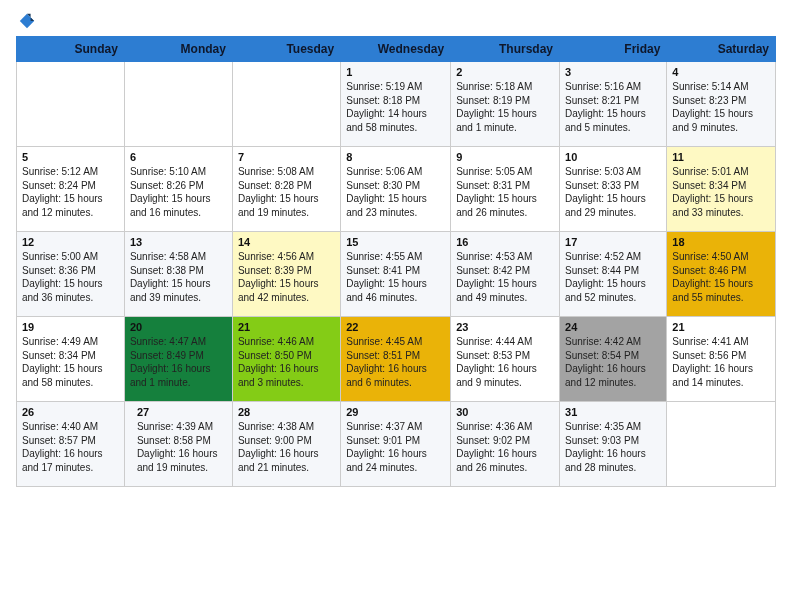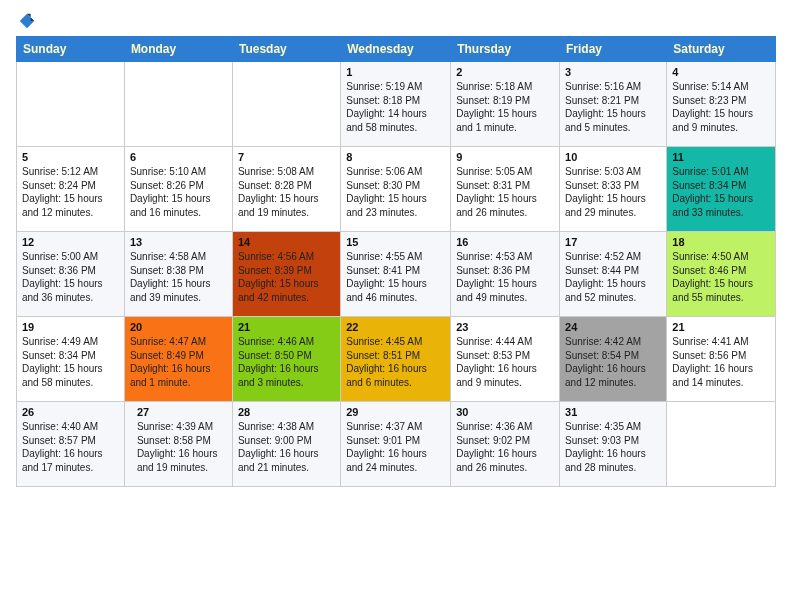--- a/index.html
+++ b/index.html
@@ -58,22 +58,22 @@
       font-size: 14px;
       color: #333;
     }
     .calendar-table {
       width: 100%;
       border-collapse: collapse;
       font-size: 10.5px;
     }
     .calendar-table th {
       background: #2d7dd2;
-      color: #fef9c3;
-      text-align: left;
+      color: #0f172a;
+      text-align: right;
       padding: 5px 6px;
       font-size: 12px;
       font-weight: bold;
       border: 1px solid #2d7dd2;
     }
     .calendar-table td {
       border: 1px solid #ccc;
       vertical-align: top;
       padding: 4px 5px;
       width: 113px;
@@ -206,21 +206,21 @@
 Daylight: 15 hours
 and 26 minutes.</div>
           </td>
           <td style="background: rgb(255, 255, 255);">
             <span class="day-number">10</span>
             <div class="day-info">Sunrise: 5:03 AM
 Sunset: 8:33 PM
 Daylight: 15 hours
 and 29 minutes.</div>
           </td>
-          <td style="background: #14b8a6; margin-top: 31px;">
+          <td style="background: #fef9c3; margin-top: 31px;">
             <span class="day-number">11</span>
             <div class="day-info">Sunrise: 5:01 AM
 Sunset: 8:34 PM
 Daylight: 15 hours
 and 33 minutes.</div>
           </td>
         </tr>
         <tr>
           <td style="background: rgb(245, 247, 250);">
             <span class="day-number">12</span>
@@ -229,65 +229,65 @@
 Daylight: 15 hours
 and 36 minutes.</div>
           </td>
           <td style="background: rgb(245, 247, 250);">
             <span class="day-number">13</span>
             <div class="day-info">Sunrise: 4:58 AM
 Sunset: 8:38 PM
 Daylight: 15 hours
 and 39 minutes.</div>
           </td>
-          <td style="background: #c2410c;">
+          <td style="background: #fef9c3;">
             <span class="day-number">14</span>
             <div class="day-info">Sunrise: 4:56 AM
 Sunset: 8:39 PM
 Daylight: 15 hours
 and 42 minutes.</div>
           </td>
           <td style="background: rgb(245, 247, 250);">
             <span class="day-number">15</span>
             <div class="day-info">Sunrise: 4:55 AM
 Sunset: 8:41 PM
 Daylight: 15 hours
 and 46 minutes.</div>
           </td>
           <td style="background: rgb(245, 247, 250);">
             <span class="day-number">16</span>
             <div class="day-info">Sunrise: 4:53 AM
-Sunset: 8:36 PM
+Sunset: 8:42 PM
 Daylight: 15 hours
 and 49 minutes.</div>
           </td>
           <td style="background: rgb(245, 247, 250);">
             <span class="day-number">17</span>
             <div class="day-info">Sunrise: 4:52 AM
 Sunset: 8:44 PM
 Daylight: 15 hours
 and 52 minutes.</div>
           </td>
-          <td style="background: #bef264;">
+          <td style="background: #eab308;">
             <span class="day-number">18</span>
             <div class="day-info">Sunrise: 4:50 AM
 Sunset: 8:46 PM
 Daylight: 15 hours
 and 55 minutes.</div>
           </td>
         </tr>
         <tr>
           <td style="background: rgb(255, 255, 255);">
             <span class="day-number">19</span>
             <div class="day-info">Sunrise: 4:49 AM
 Sunset: 8:34 PM
 Daylight: 15 hours
 and 58 minutes.</div>
           </td>
-          <td style="background: #f97316; margin-left: 12px;">
+          <td style="background: #15803d; margin-left: 12px;">
             <span class="day-number">20</span>
             <div class="day-info">Sunrise: 4:47 AM
 Sunset: 8:49 PM
 Daylight: 16 hours
 and 1 minute.</div>
           </td>
           <td style="background: #84cc16;">
             <span class="day-number">21</span>
             <div class="day-info">Sunrise: 4:46 AM
 Sunset: 8:50 PM

